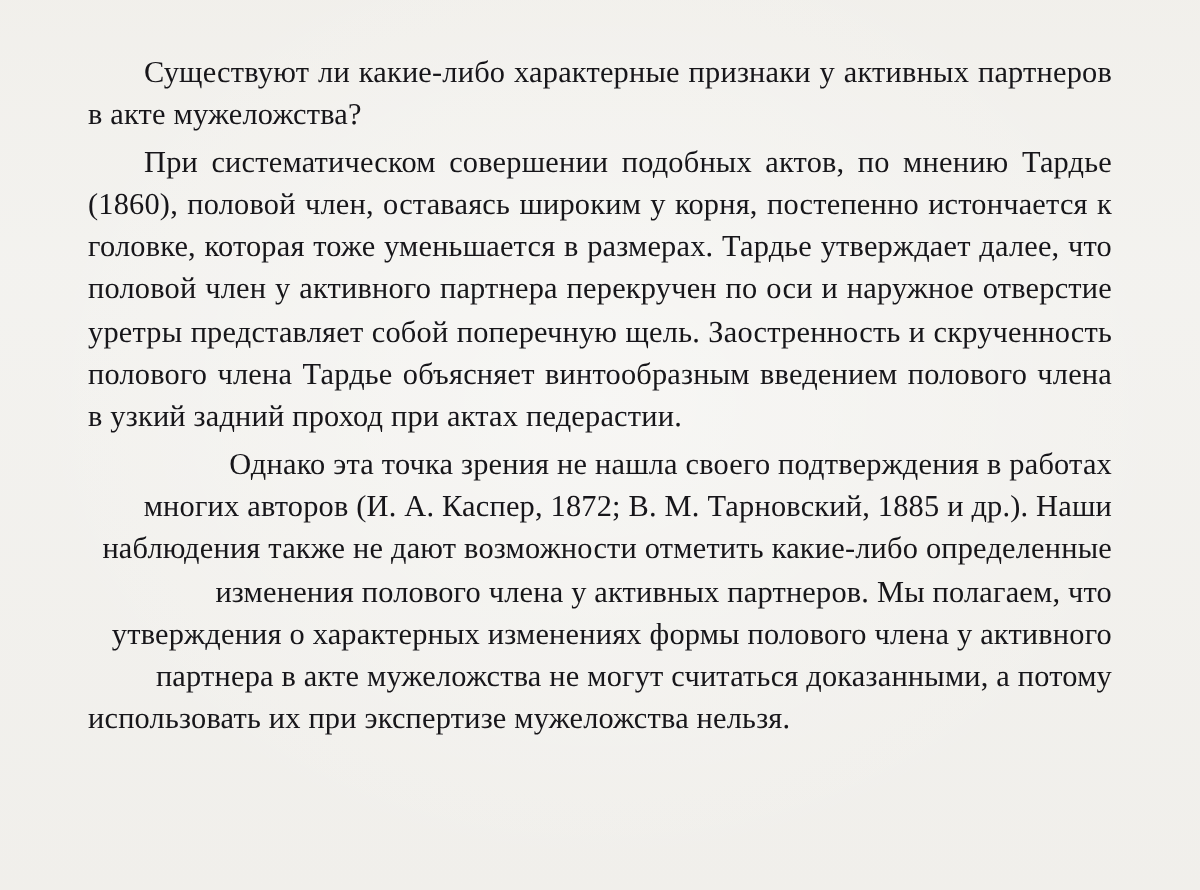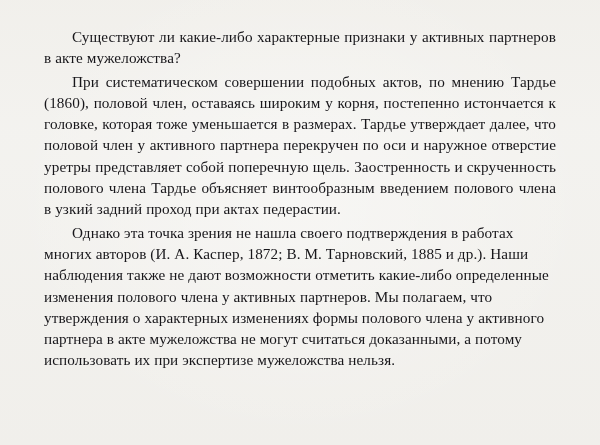--- a/index.html
+++ b/index.html
@@ -47,21 +47,21 @@
     text-align: justify;
   }
   p.para + p.para {
     margin-top: 2px;
     font-family: Liberation Serif, serif;
   }
   p.para.gap-before {
     margin-top: 14px;
   }
   p.para:last-child {
-    text-align: left;
+    text-align: right;
   }
   
   p.para {
     text-align-last: left;
   }
 </style>
 </head>
 <body>
 
 <div class="page">

